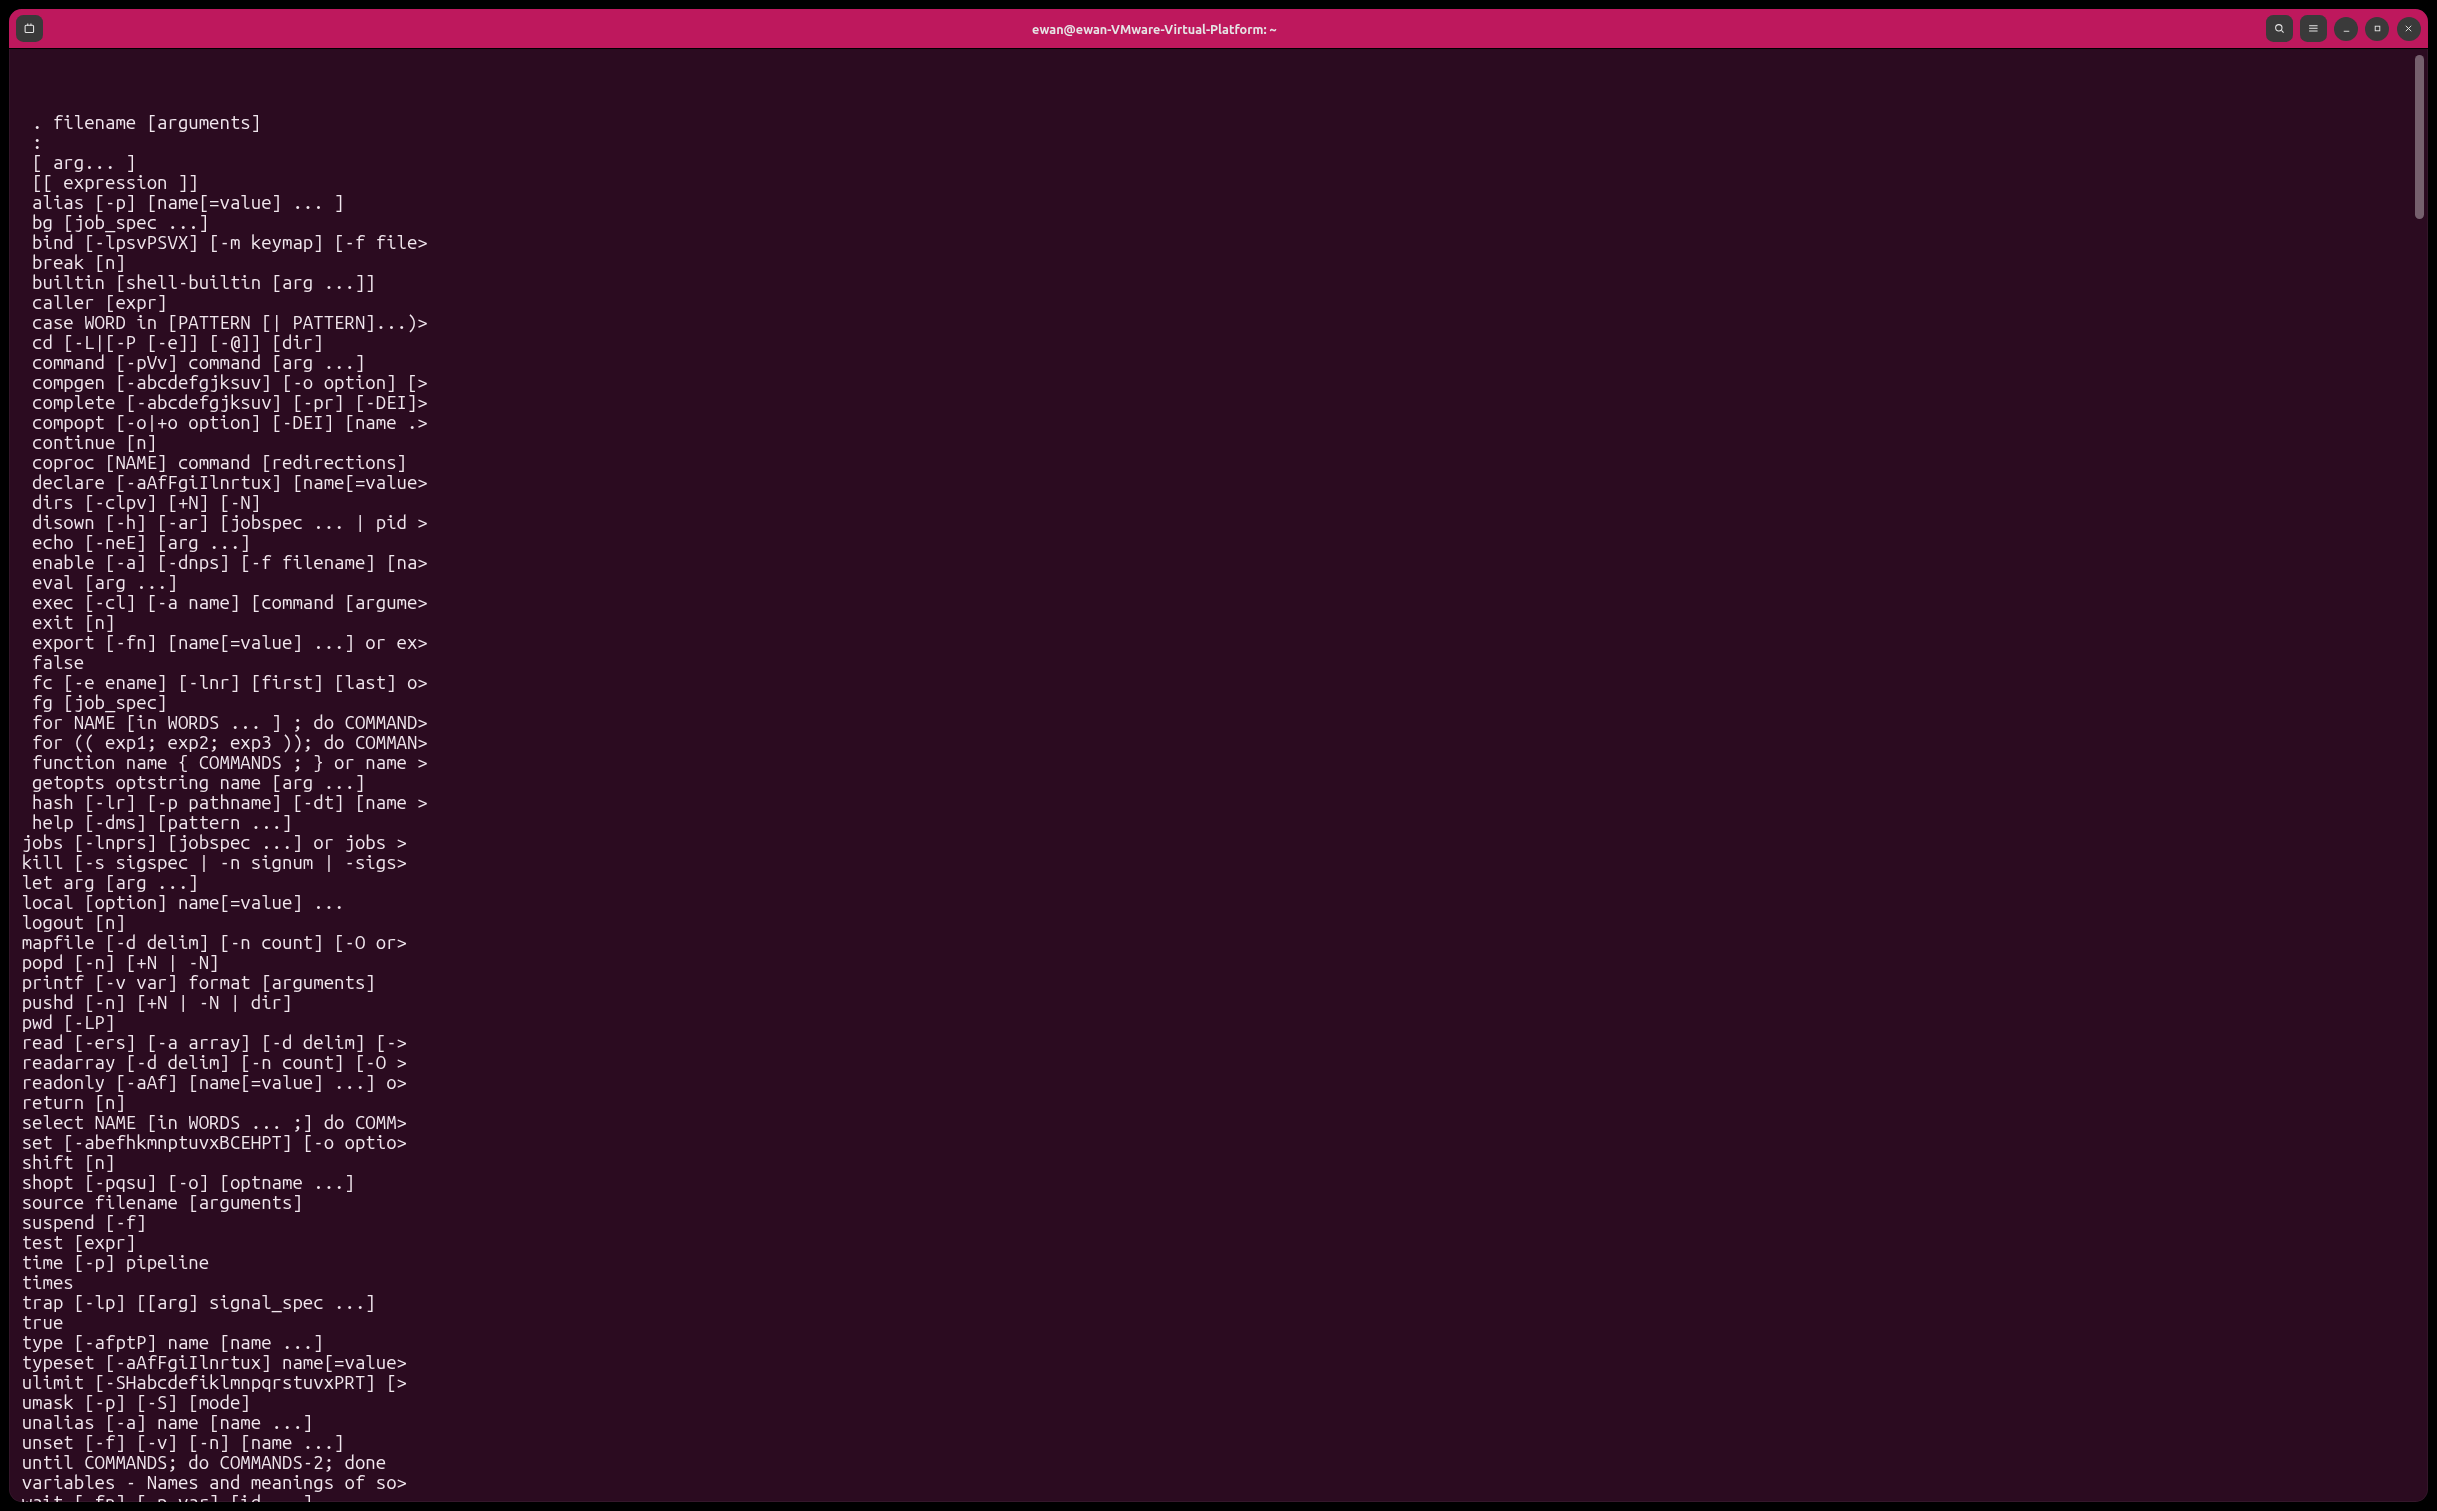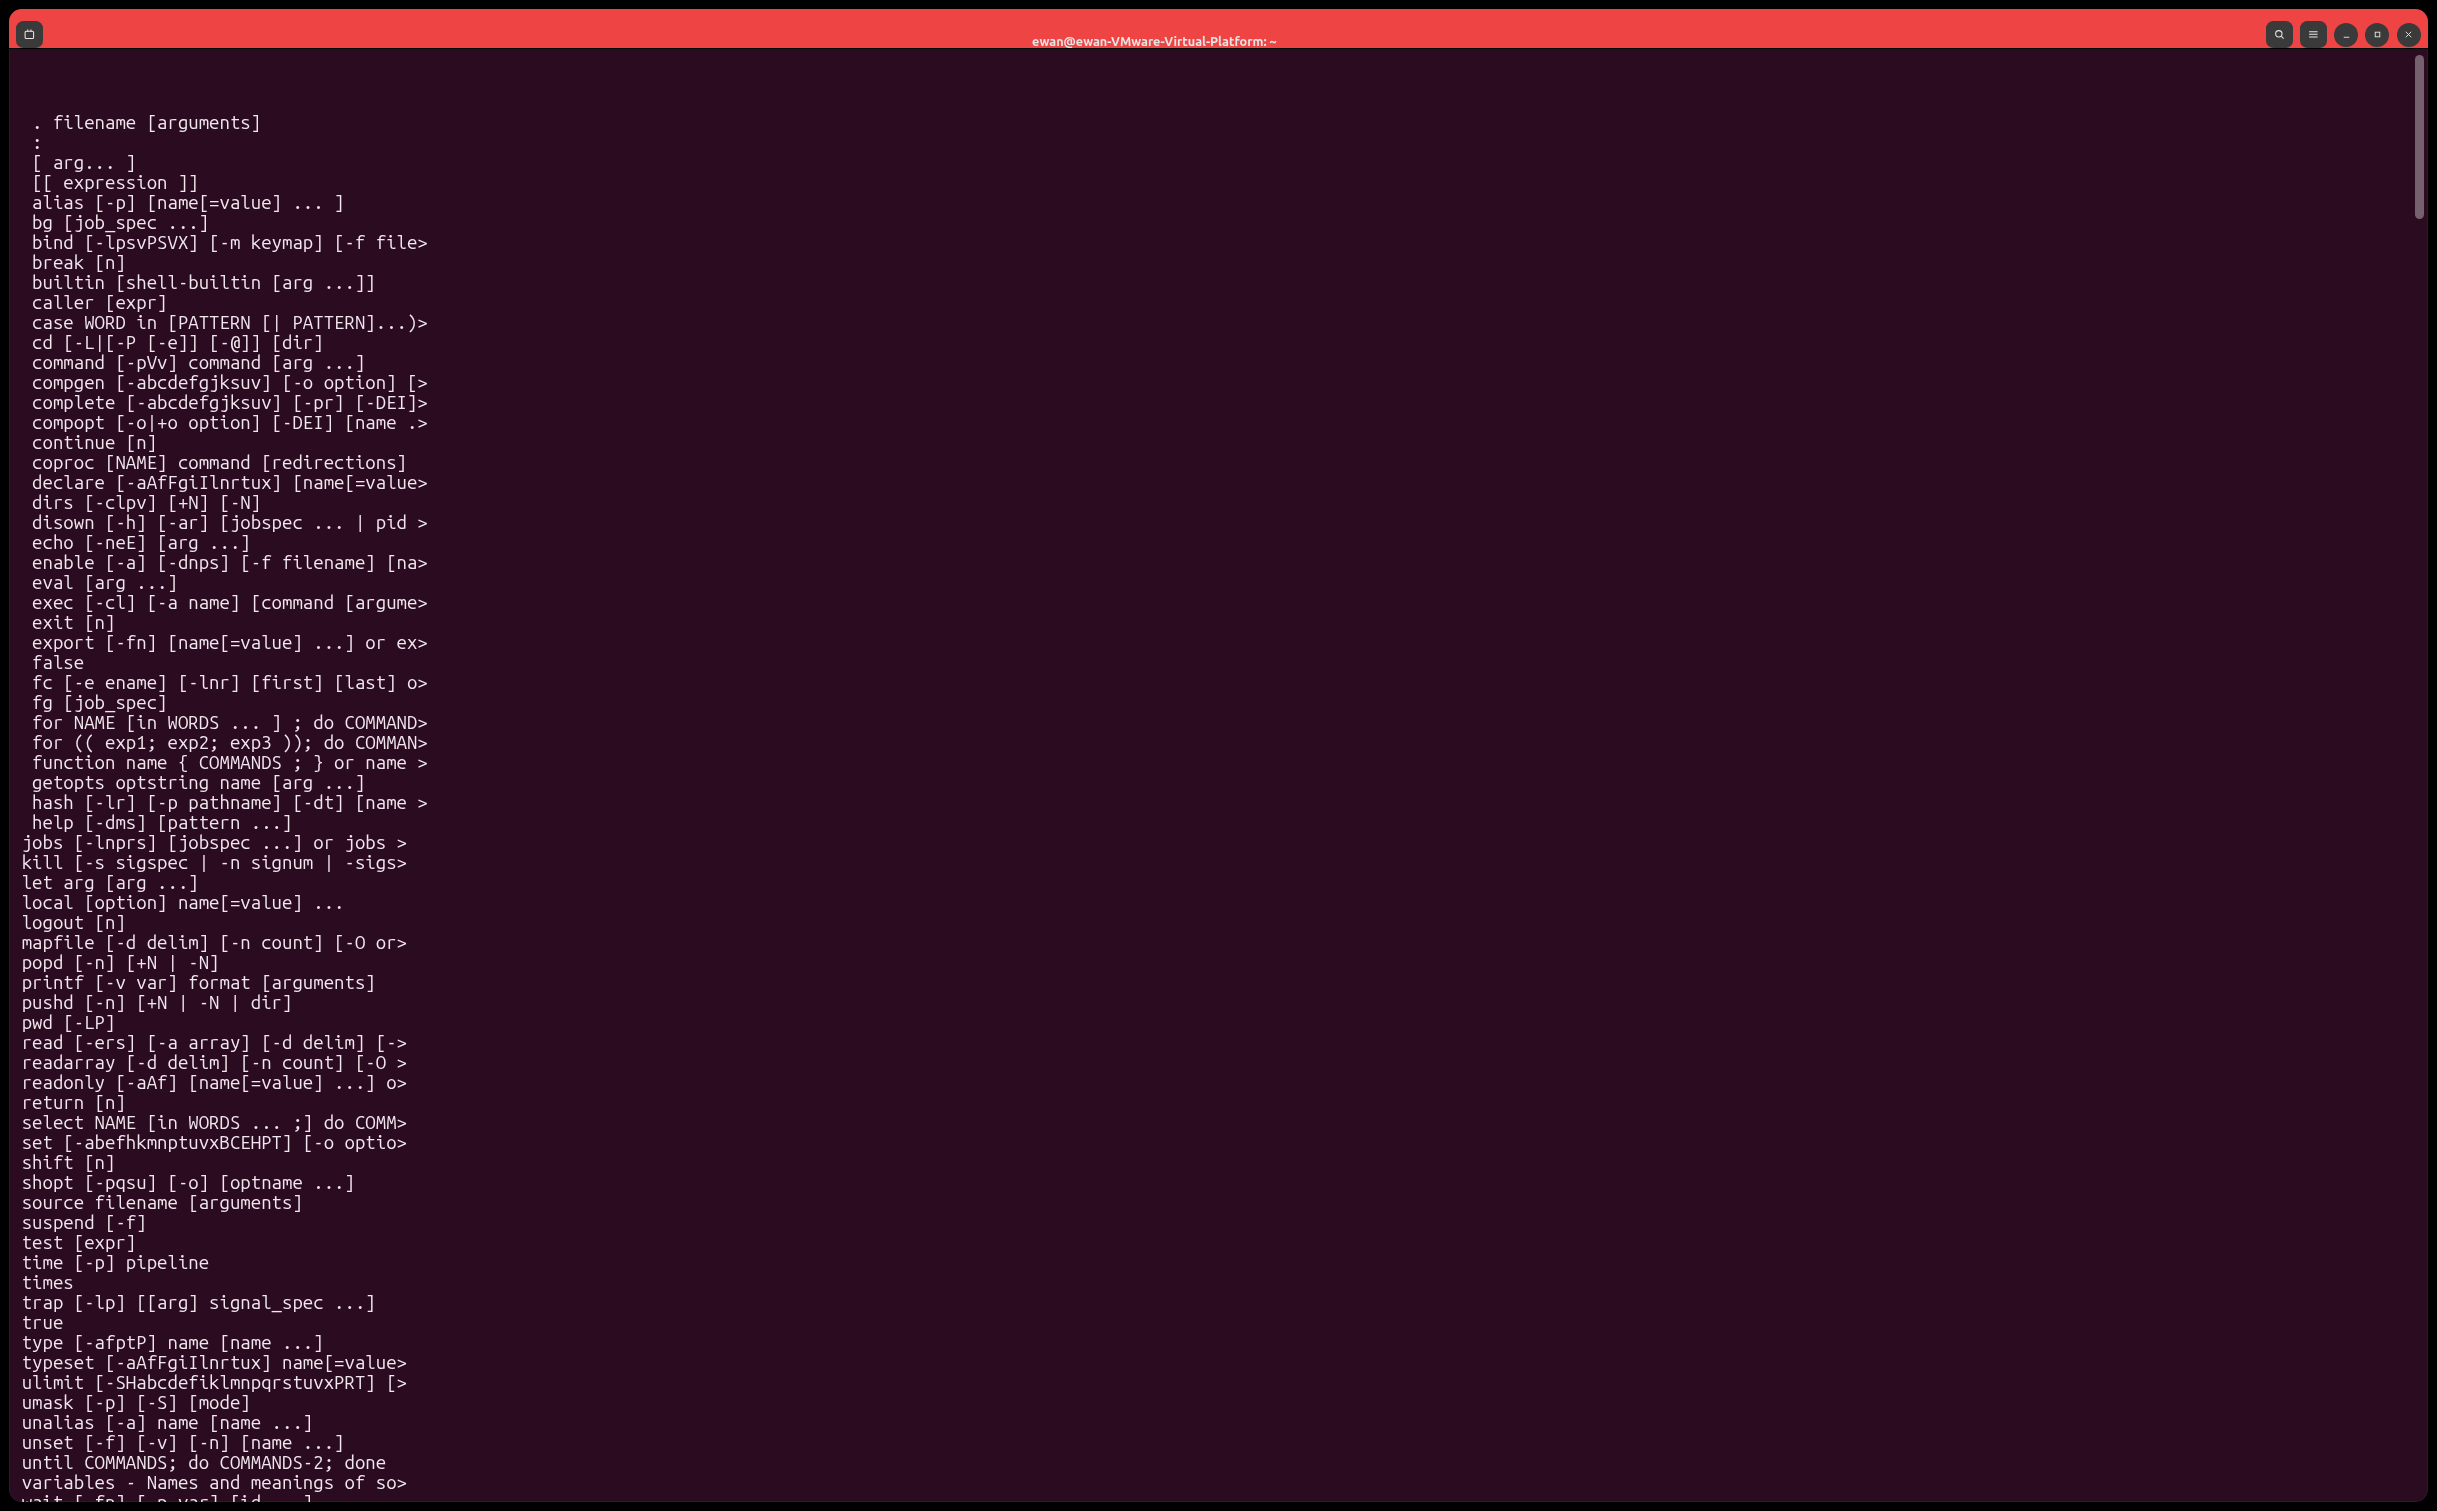--- a/index.html
+++ b/index.html
@@ -14,23 +14,23 @@
     inset: 9px;
     background: #2b0b20;
     border-radius: 12.7px;
     display: flex;
     flex-direction: column;
     box-shadow: 0 0 0 0.9px rgba(255,255,255,0.05) inset;
     overflow: hidden;
   }
   .titlebar {
     height: 40px;
-    background: #ef4444;
+    background: #be185d;
     display: flex;
-    align-items: flex-end;
+    align-items: center;
     padding: 0 7.3px;
     gap: 7.3px;
     color: #e6e6e6;
     font-family: "Ubuntu", "Cantarell", system-ui, sans-serif;
     font-size: 12.7px;
     font-weight: 600;
     border-bottom: 0.9px solid #000;
   }
   .tb-left, .tb-right { display: flex; align-items: center; gap: 7.3px; }
   .tb-title { flex: 1; text-align: center; white-space: nowrap; overflow: hidden; text-overflow: ellipsis; }

